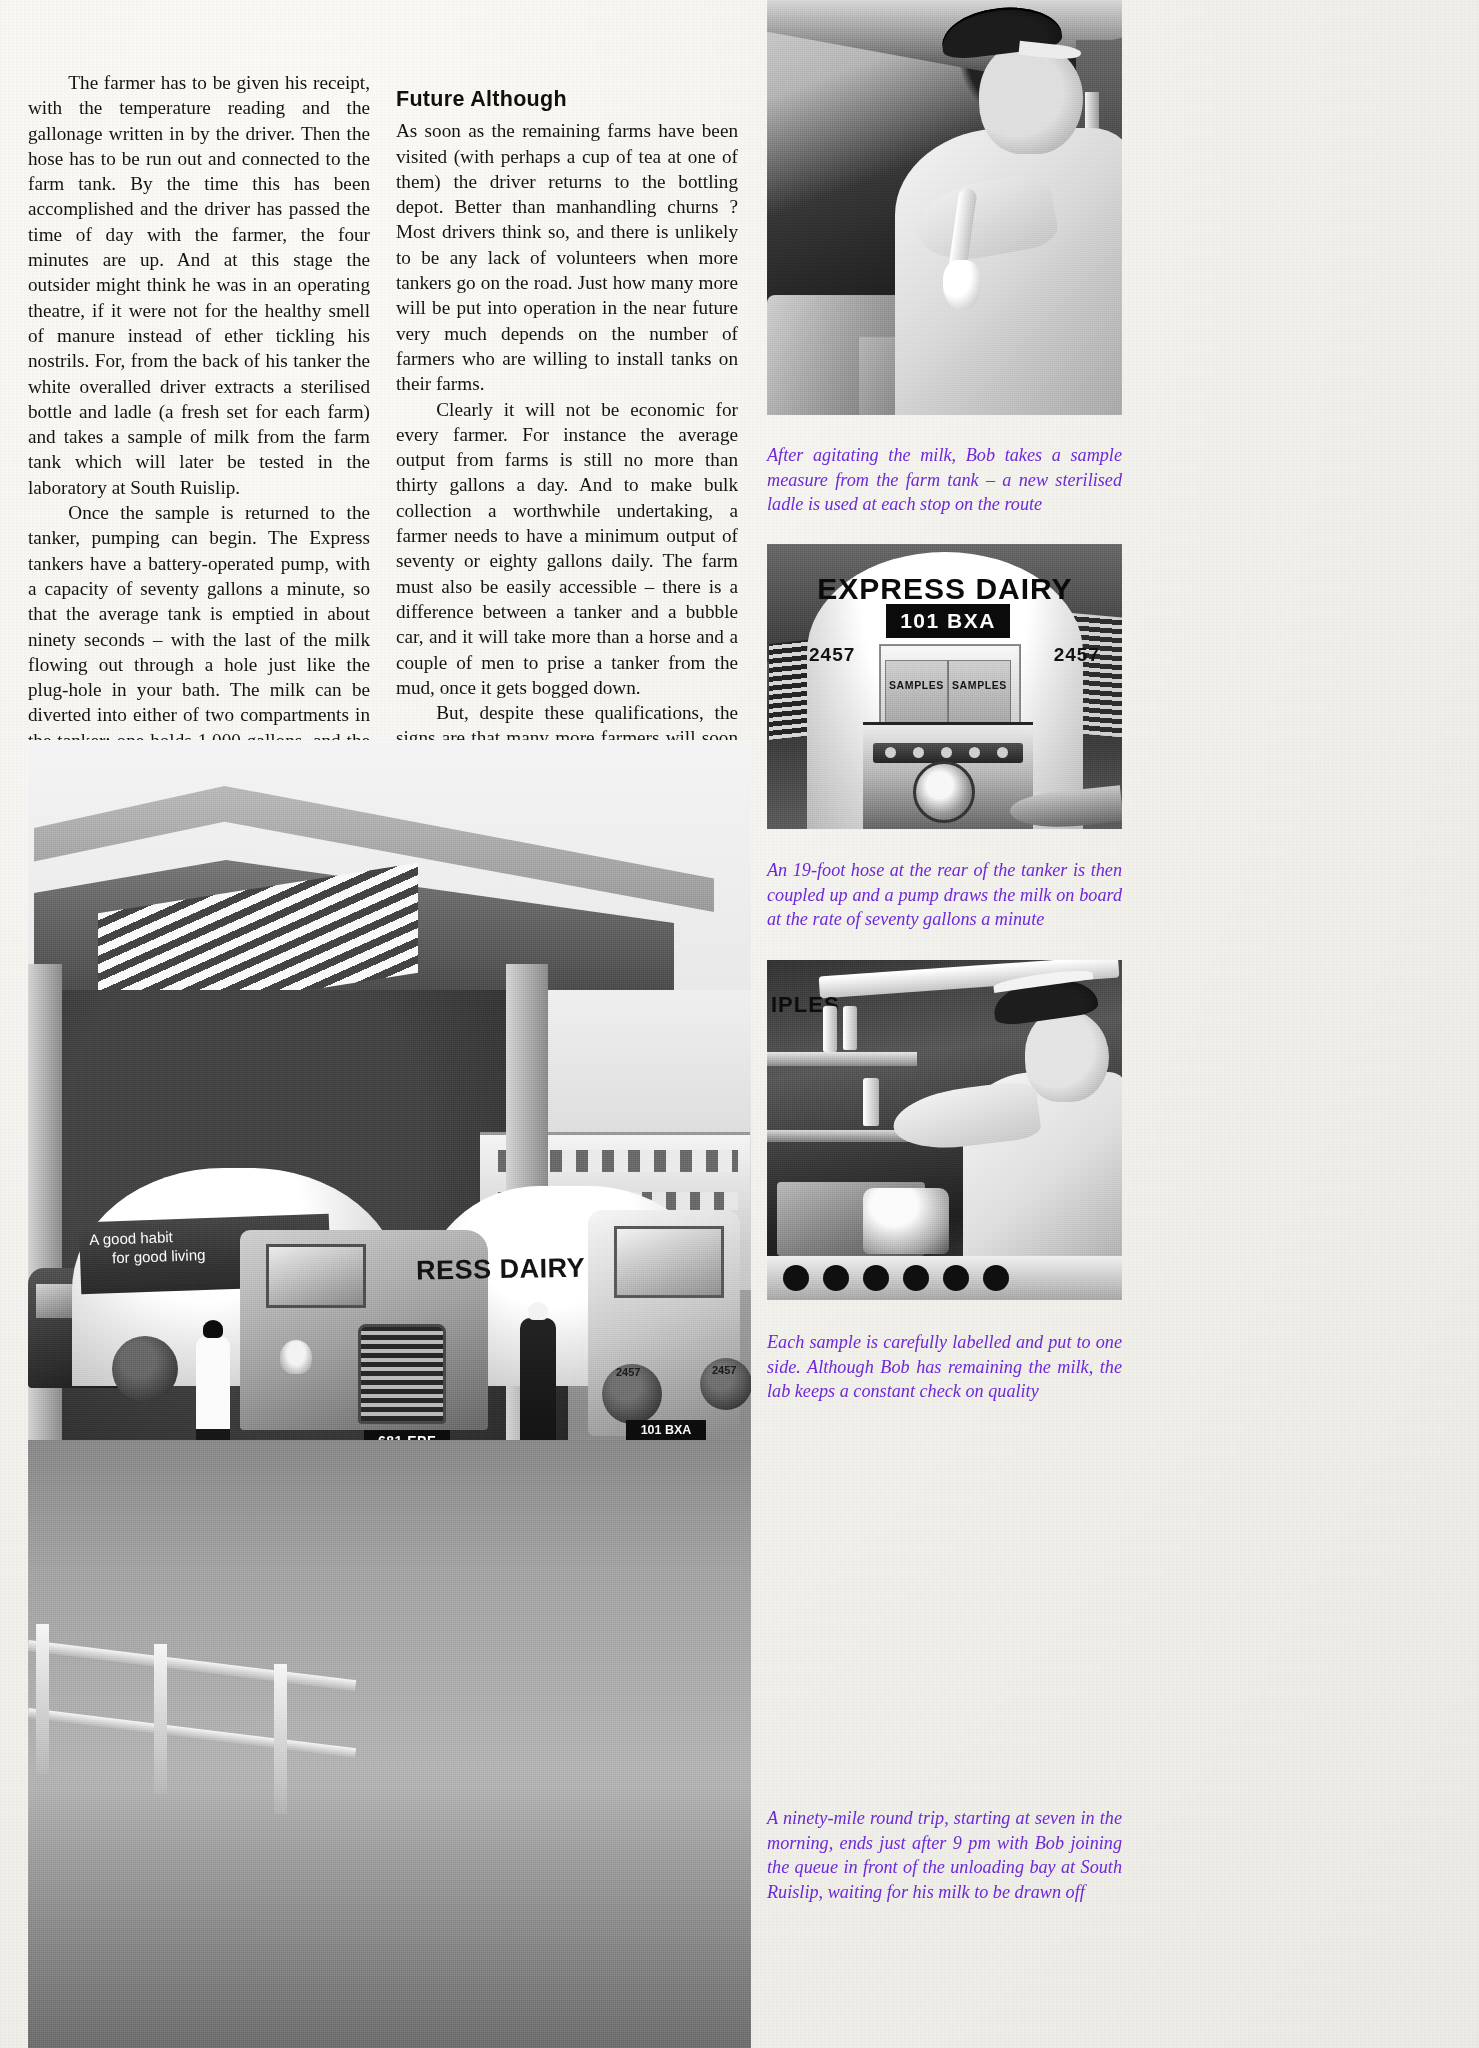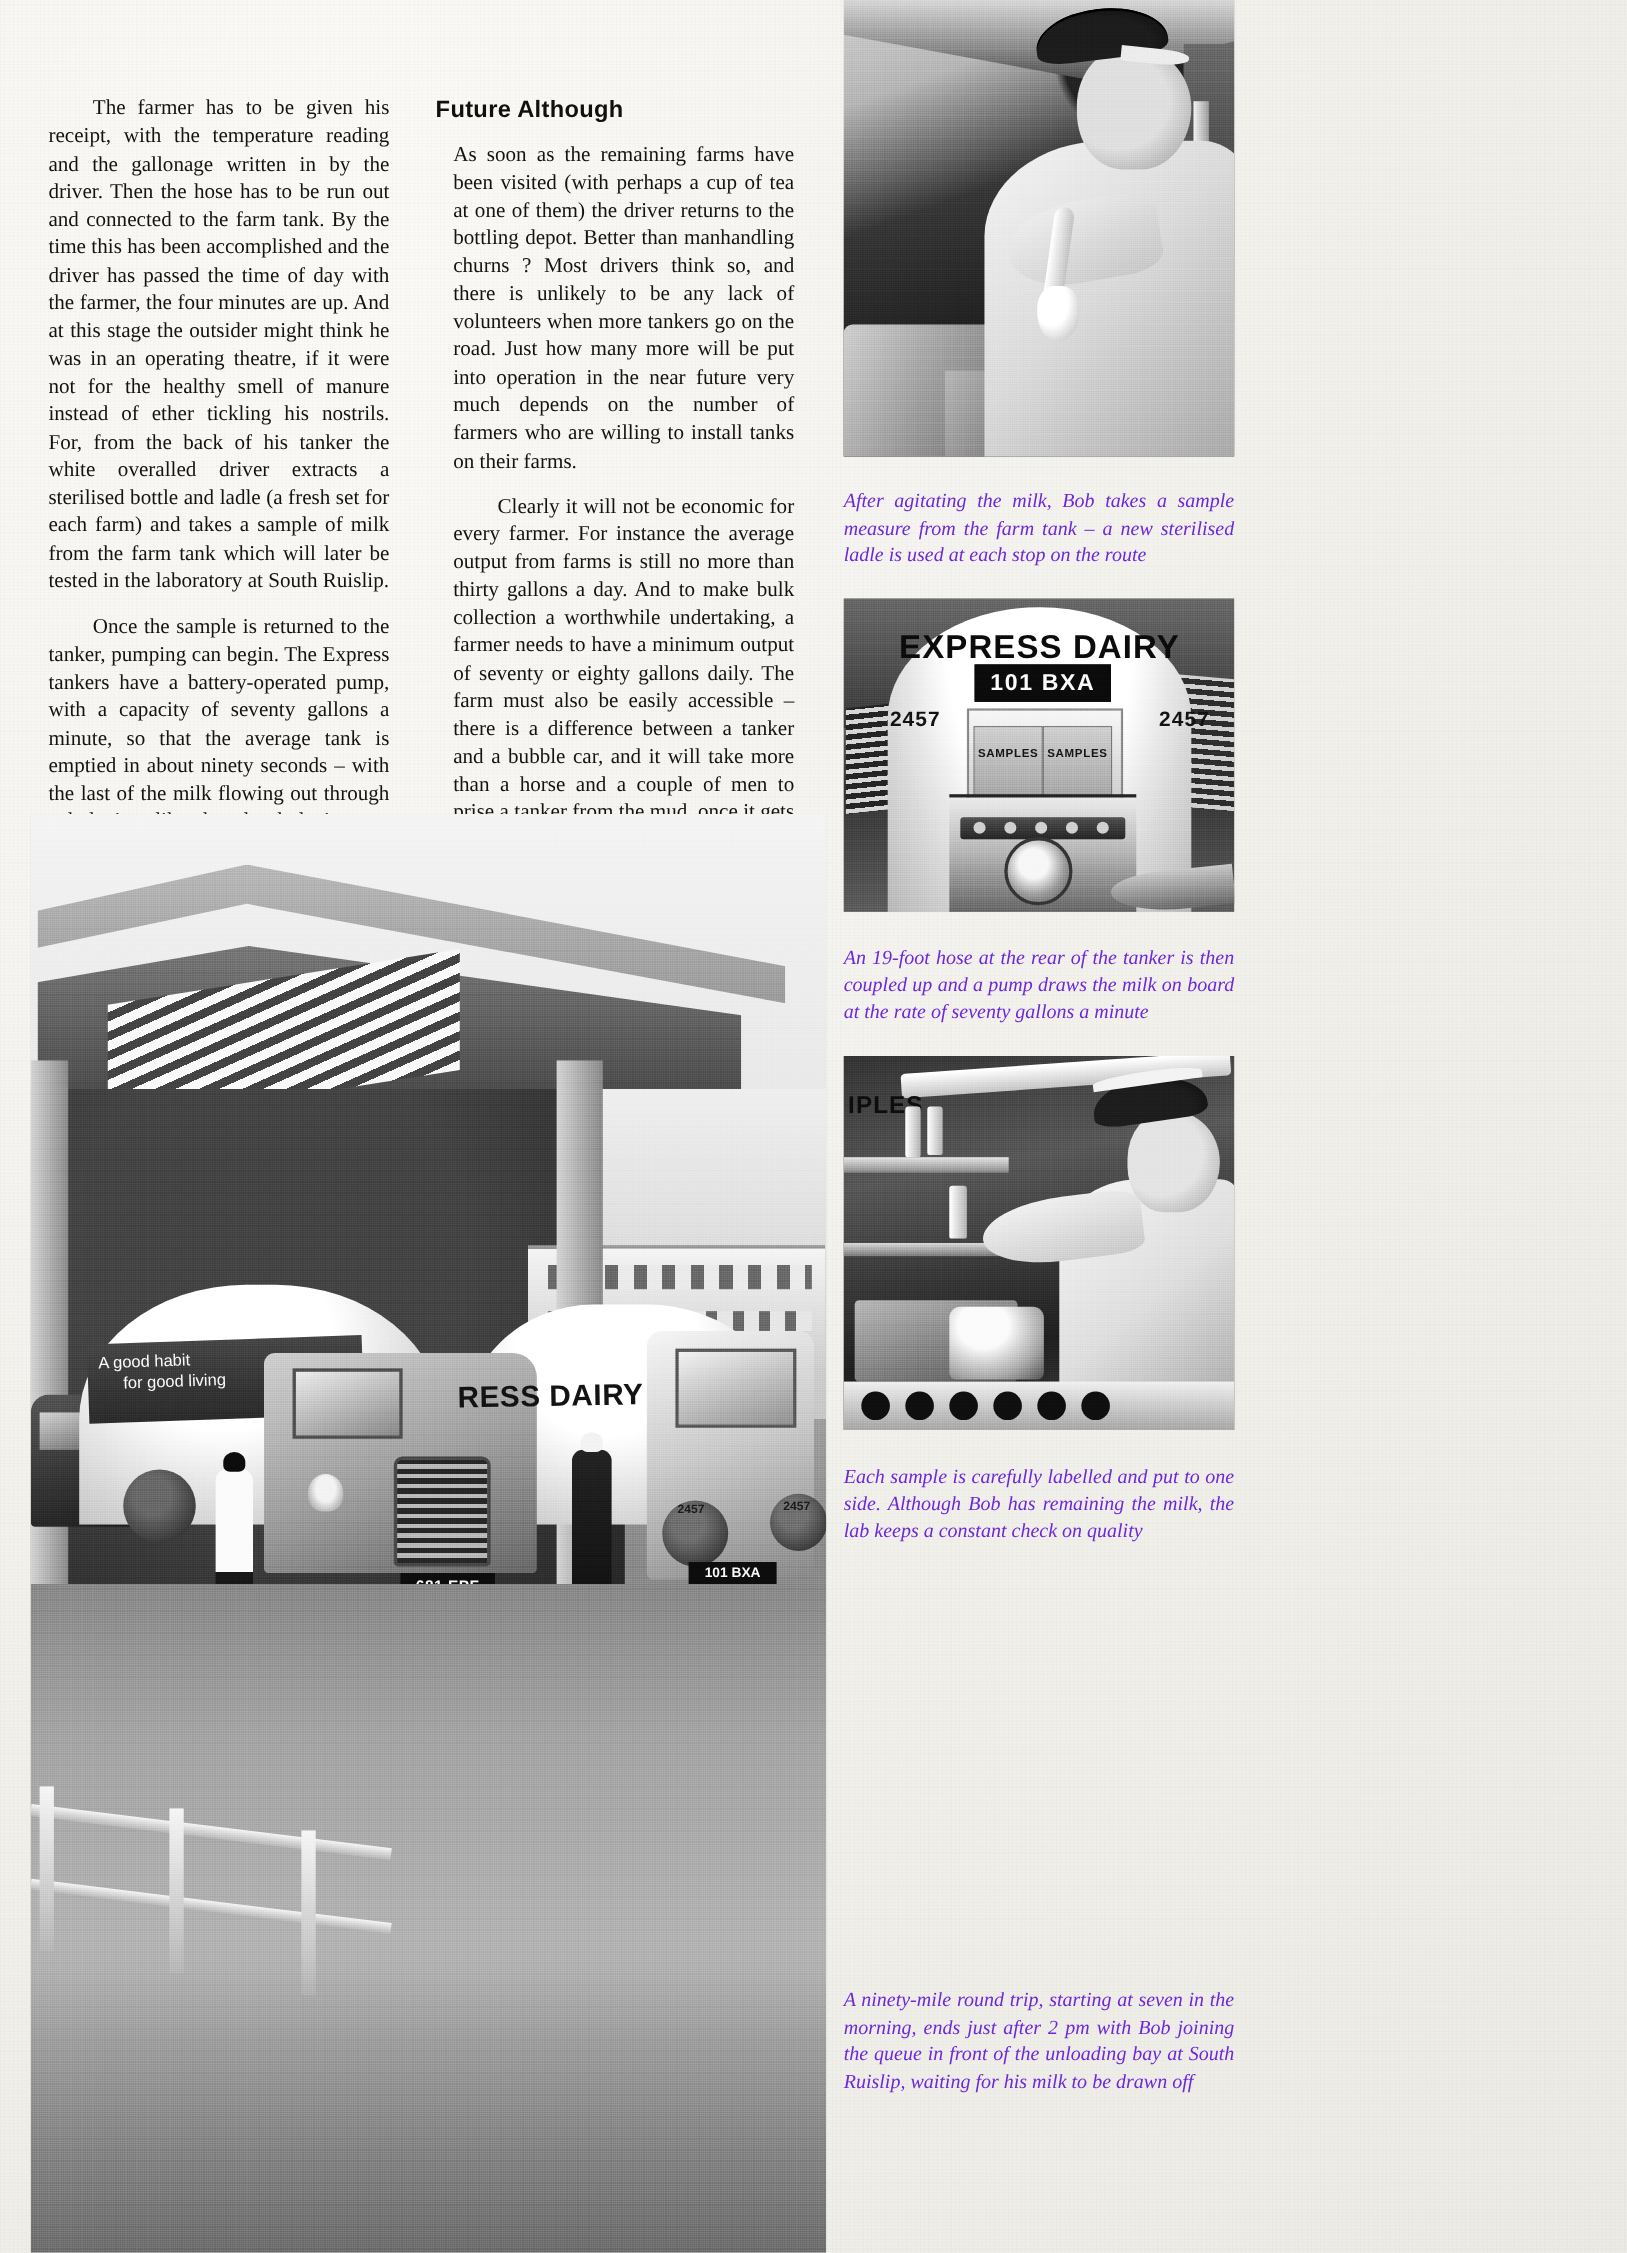--- a/index.html
+++ b/index.html
@@ -36,21 +36,21 @@
     line-height: 25.3px;
     color: #16130f;
     text-align: justify;
     text-justify: inter-word;
     -webkit-hyphens: none;
     hyphens: none;
   }
   #col1 { left: 28px; }
   #col2 { left: 396px; }
 
-  .col p { margin: 16px; text-indent: 2.1em; }
+  .col p { margin: 0; text-indent: 2.1em; }
   .col p.first { text-indent: 2.1em; }
   .col p.noindent { text-indent: 0; }
 
   h2.section-head {
     font-family: "Liberation Sans", sans-serif;
     font-weight: bold;
     font-size: 21.5px;
     letter-spacing: .3px;
     margin: 17px 0 6px 0;
     color: #12100d;
@@ -669,13 +669,13 @@
   <div class="ground"></div>
   <div class="railBar railTop"></div>
   <div class="railBar railTop2"></div>
   <div class="railBar railPost rp1"></div>
   <div class="railBar railPost rp2"></div>
   <div class="railBar railPost rp3"></div>
   <div class="shadowBot"></div>
   <div class="grain"></div>
 </div>
 
-<div class="caption" style="left:767px; top:1806px; width:355px;">A ninety-mile round trip, starting at seven in the morning, ends just after 2 pm with Bob joining the queue in front of the unloading bay at South Ruislip, waiting for his milk to be drawn off</div>
+<div class="caption" style="left:767px; top:1806px; width:355px;">A ninety-mile round trip, starting at seven in the morning, ends just after 9 pm with Bob joining the queue in front of the unloading bay at South Ruislip, waiting for his milk to be drawn off</div>
 
 </body></html>

